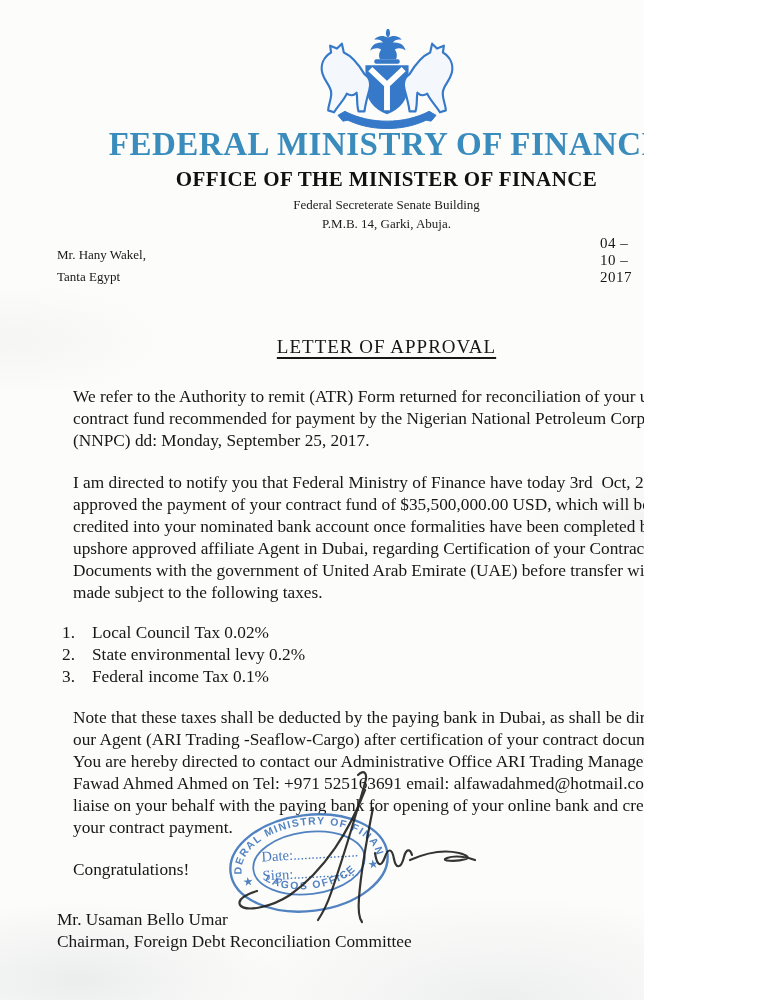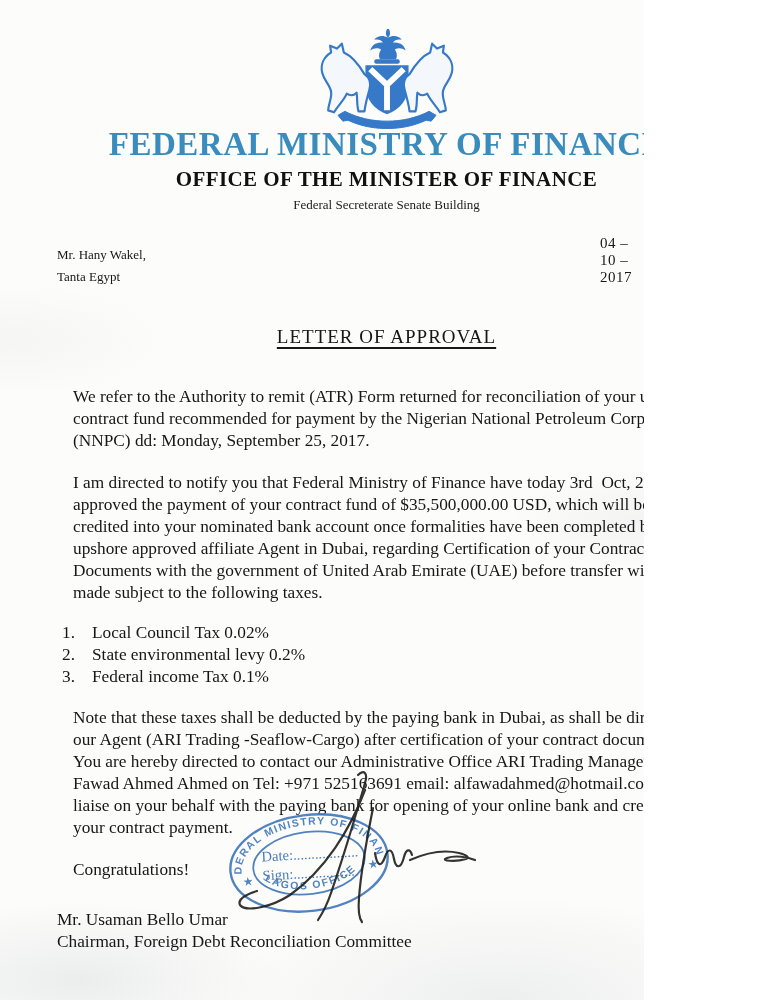--- a/index.html
+++ b/index.html
@@ -13,21 +13,21 @@
       radial-gradient(ellipse 220px 80px at 2% 34%, rgba(185,190,196,.10), transparent 70%);
     font-family:"Liberation Serif", serif; color:#171717;
   }
   .crest{position:absolute; left:312px; top:27px; width:150px; height:102px;}
   .letterhead{position:absolute; left:0; top:126px; width:773px; text-align:center;}
   .ministry{font-size:33px; font-weight:bold; letter-spacing:.5px; margin:0;}
   .office{font-size:21px; font-weight:bold; color:#111; letter-spacing:.4px; margin:4px 8px 3px 0;padding-left:8px;}
   .addr{font-size:13px; line-height:19px; margin:0; color:#1b1b1b;}
   .date-line{position:absolute; left:600px; top:235px; font-size:15px; letter-spacing:.5px;}
   .recipient{position:absolute; left:57px; top:244px; font-size:13px; line-height:22px;}
-  .letter-title{position:absolute; left:0; top:326px; width:773px; text-align:center;
+  .letter-title{position:absolute; left:0; top:336px; width:773px; text-align:center;
     font-size:19px; letter-spacing:1px;}
   .letter-title span{text-decoration:underline; text-underline-offset:4px; text-decoration-thickness:1.5px;}
   .body-col{position:absolute; left:57px; top:370px; width:668px; font-size:17.3px; line-height:22px;}
   .body-col p{margin:16px; white-space:pre-wrap;}
   .p2{margin-top:20px !important;}
   .tax-list{margin-top:18px;}
   .tax-row{display:flex; padding-left:5px; line-height:22px;}
   .tax-num{width:30px; flex:none;}
   .p3{margin-top:19px !important;}
   .closing{margin-top:20px !important;}
@@ -71,20 +71,21 @@
       <path d="M32,86 C46,93 60,96 75,96 C90,96 104,93 118,86 L115,95 C102,101 89,103.5 75,103.5 C61,103.5 48,101 35,95 Z"></path>
       <path d="M32,86 l-7,4 5,6 5,-1 z"></path>
       <path d="M118,86 l7,4 -5,6 -5,-1 z"></path>
     </g>
   </svg>
 
   <div class="letterhead">
     <h1 class="ministry" style="color:#3a8cbd">FEDERAL MINISTRY OF FINANCE</h1>
     <div class="office">OFFICE OF THE MINISTER OF FINANCE</div>
     <div class="addr">Federal Secreterate Senate Building</div>
+    <div class="addr">P.M.B. 14, Garki, Abuja.</div>
   </div>
 
   <div class="date-line">04 – 10 – 2017</div>
 
   <div class="recipient">
     <div>Mr. Hany Wakel,</div>
     <div>Tanta Egypt</div>
   </div>
 
   <div class="letter-title">

